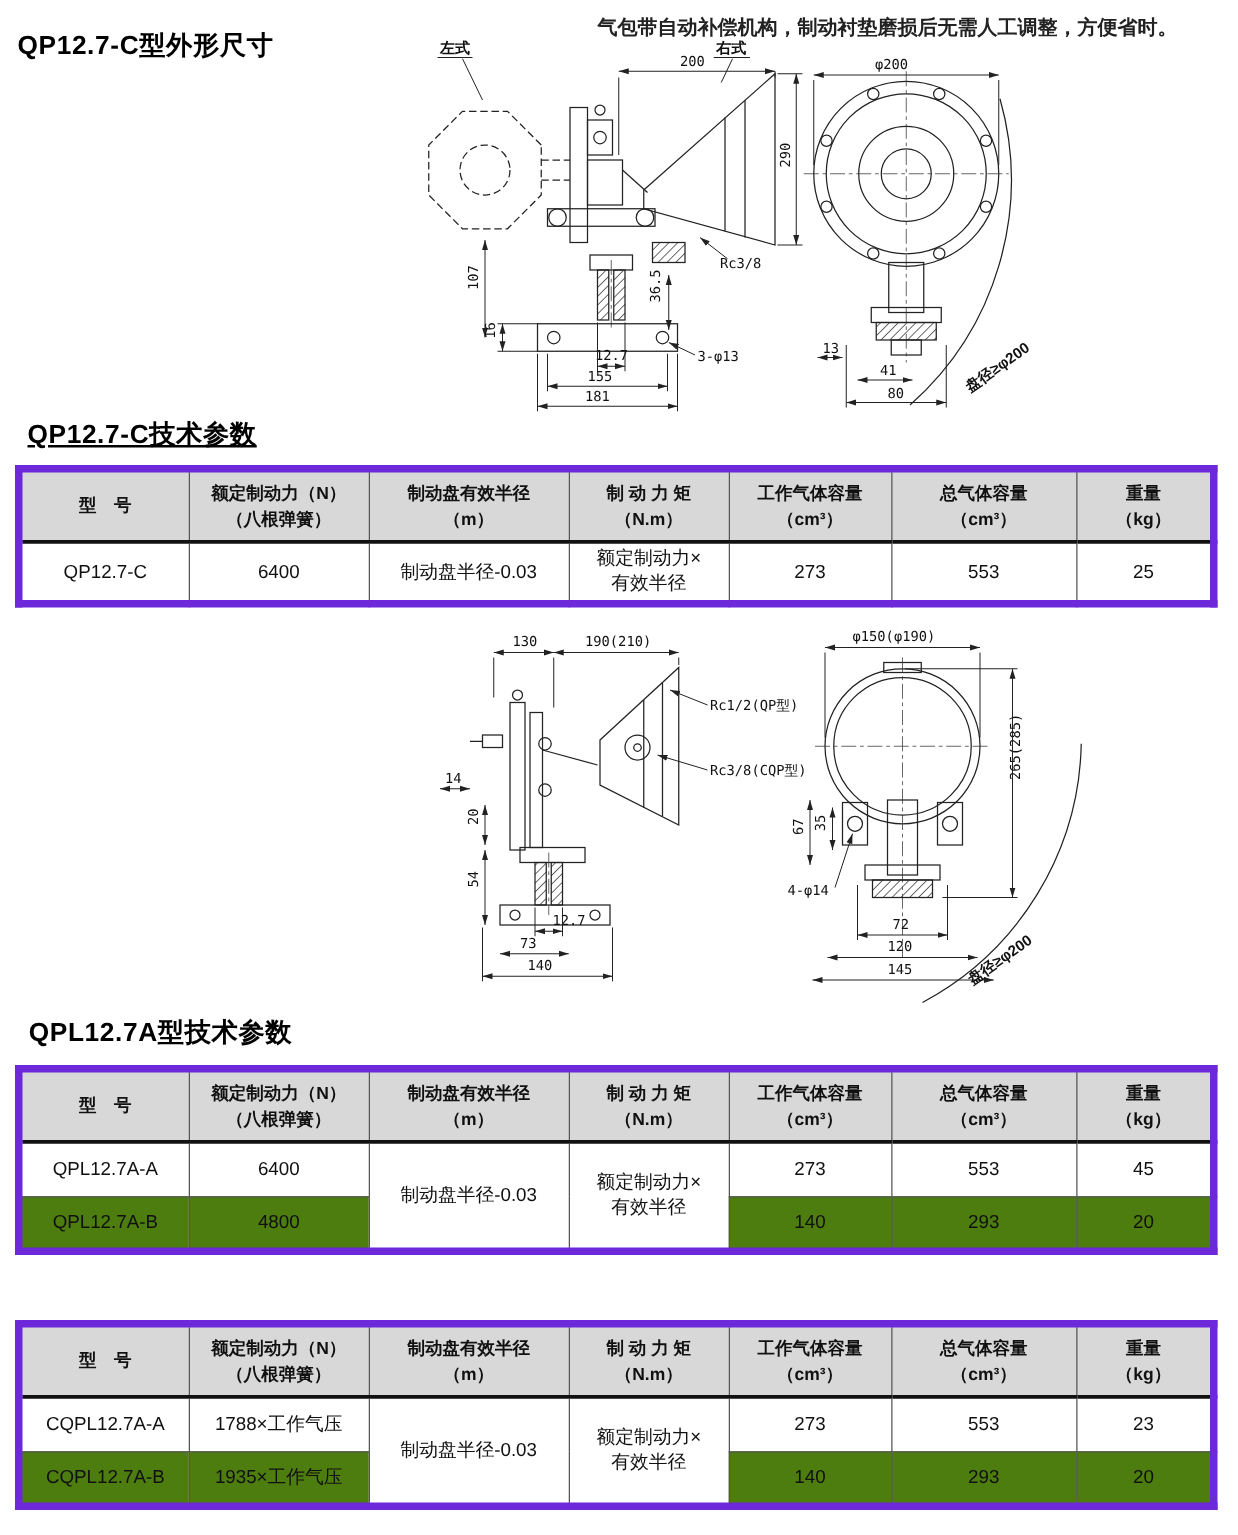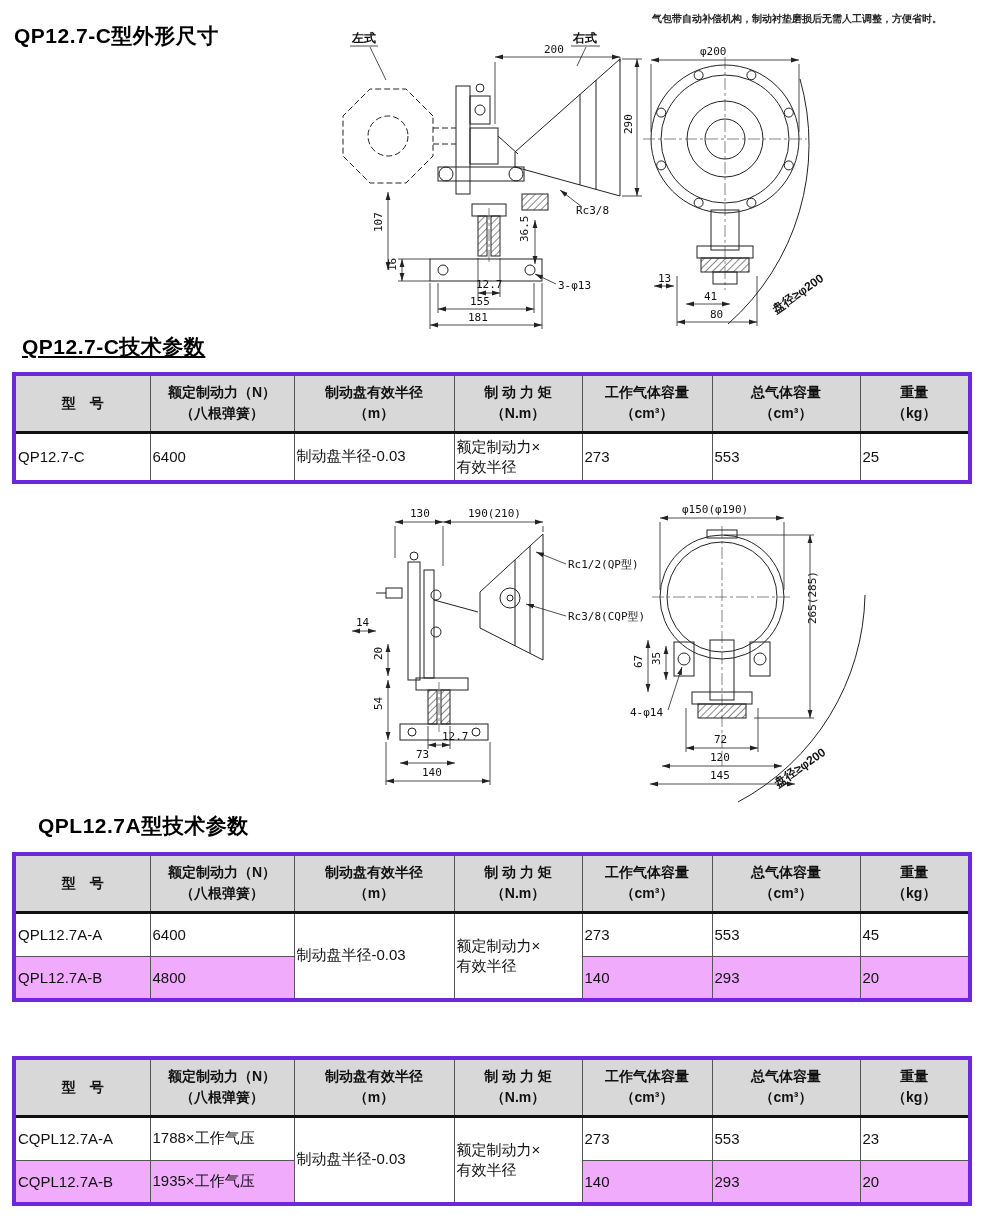--- a/index.html
+++ b/index.html
@@ -1,33 +1,33 @@
 <!DOCTYPE html>
 <html><head>
 <meta charset="utf-8">
 <style>
   * { margin:0; padding:0; box-sizing:border-box; }
   html,body { background:#fff; }
   .page { position:relative; width:990px; height:1228px; background:#ffffff;
           font-family:"Liberation Sans", sans-serif; color:#111; overflow:hidden; }
 
-  .note-top { position:absolute; top:12px; right:48px; font-size:10px; font-weight:bold; color:#222; }
+  .note-top { position:absolute; top:12px; right:48px; font-size:16px; font-weight:bold; color:#222; }
   .note-bottom { position:absolute; left:12px; top:1206px; font-size:15px; font-weight:bold; color:#222;margin-top:32px; }
   .sec-title { position:absolute; font-size:21px; font-weight:bold; color:#000; letter-spacing:0.5px; }
 
   table.spec { position:absolute; left:12px; border-collapse:collapse; table-layout:fixed;
-               width:956px; color:#111; border:4px solid #6d28d9; }
+               width:956px; text-align:center; color:#111; border:6px solid #6d28d9; }
   table.spec th, table.spec td { border:1px solid #555; padding:2px; }
   table.spec thead th { background:#d8d8d8; font-size:14px; font-weight:bold; height:58px;
                         vertical-align:middle; line-height:1.5; border-bottom:3px solid #111; }
   table.spec td { font-size:15px; vertical-align:middle; background:#fff; }
   #table1 td { height:50px; }
   #table2 td, #table3 td { height:44px; }
   table.spec .pre { white-space:pre-line; line-height:1.35; }
-  table.spec tr.alt td { background:#f0abfc; }
+  table.spec tr.alt td { background:#4d7c0f; }
   table.spec td.merge { background:#fff; }
   .h2l:empty { display:none; }
   .h1l, .h2l { display:block; }
 
   svg.drawing { position:absolute; }
   svg text { font-family:"DejaVu Sans Mono", monospace; font-size:11px; fill:#111; }
   svg text.cjk { font-family:"Liberation Sans", sans-serif; font-size:12px; font-weight:bold; }
   .thin { stroke:#222; stroke-width:1; fill:none; }
   .dim  { stroke:#222; stroke-width:0.8; fill:none; }
   .dash { stroke-dasharray:6 3; }
@@ -339,21 +339,21 @@
       <text transform="rotate(-90 486 124)" x="486" y="124">265(285)</text>
       <line class="dim" x1="480" y1="35" x2="480" y2="218" marker-start="url(#ar2)" marker-end="url(#ar2)"></line>
       <line class="dim" x1="394" y1="35" x2="484" y2="35"></line>
       <line class="dim" x1="424" y1="218" x2="484" y2="218"></line>
 
       <path class="thin" d="M 535 95 A 240 240 0 0 1 408 302"></path>
       <text class="cjk" transform="rotate(-35 448 288)" x="448" y="288">盘径≥φ200</text>
     </g>
   </svg>
 
-  <div class="sec-title" style="left:38px; top:812px;">QPL12.7A型技术参数</div>
+  <div class="sec-title" style="left:23px; top:812px;">QPL12.7A型技术参数</div>
 
   <table class="spec" id="table2" style="top:852px;">
     <colgroup>
       <col style="width:136px">
         <col style="width:144px">
         <col style="width:160px">
         <col style="width:128px">
       <col style="width:130px">
         <col style="width:148px">
         <col style="width:110px">

